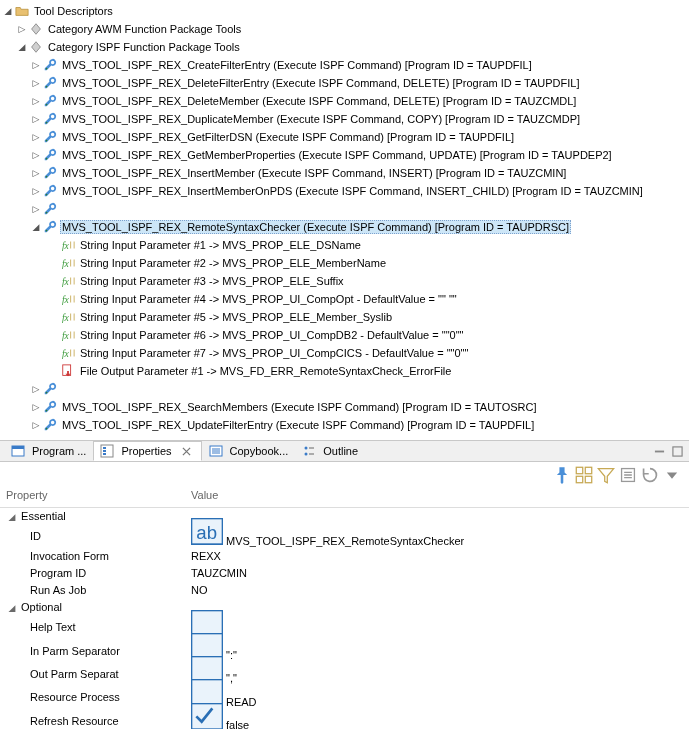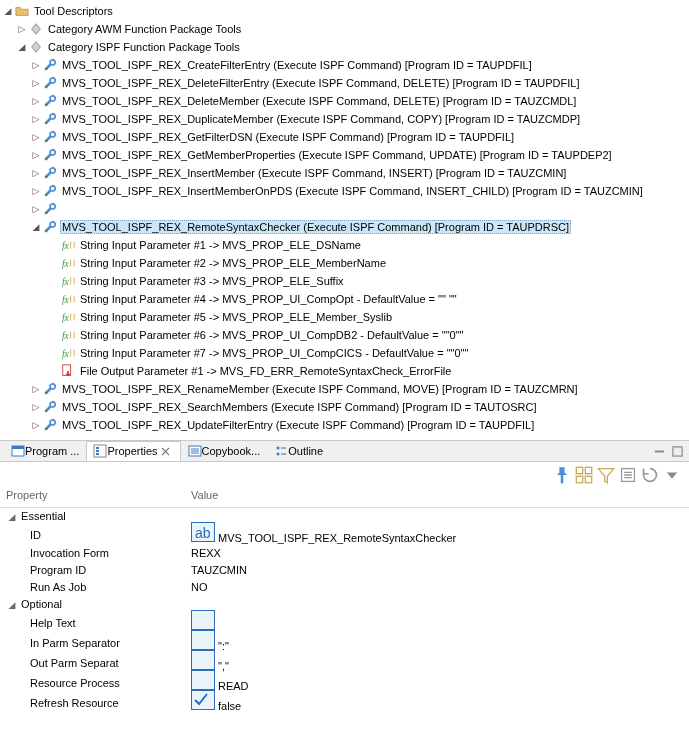--- a/index.html
+++ b/index.html
@@ -57,21 +57,21 @@
     background: #f0f0f0;
     height: 22px;
     padding-left: 4px;
   }
   .tab {
     display: flex;
     align-items: center;
     padding: 2px 6px;
     border: 1px solid transparent;
     height: 20px;
-    gap: 0;
+    gap: 7px;
     cursor: pointer;
   }
   .tab.active {
     background: #fff;
     border: 1px solid #c8c8c8;
     border-bottom: 1px solid #fff;
   }
   .tab-icon {
     width: 14px; height: 14px;
     display: inline-flex; align-items: center; justify-content: center;
@@ -112,21 +112,21 @@
     height: 17px;
     vertical-align: middle;
   }
   .prop-group td {
     padding-top: 2px;
   }
   .prop-group .tw { color:#6a6a6a; }
   .prop-name { width: 185px; }
   .prop-sub { padding-left: 30px !important; }
   .val-icon {
-    width: 24px; height: 12px;
+    width: 32px; height: 12px;
     display:inline-flex; align-items:center; justify-content:center;
     margin-right: 3px;
     color:#2a6fb5;
   }
 </style>
 </head>
 <body>
 
 <div class="tree">
 
@@ -371,21 +371,20 @@
   <div id="tools-after">
       <div class="row">
         <span class="indent" style="width:30px"></span>
         <span class="tw">▷</span>
         <span class="icon">
           <svg viewBox="0 0 16 16">
             <path fill="#4A8FD8" d="M11 1a4 4 0 0 0-3.7 5.5L2 11.8V14h2.2l5.3-5.3A4 4 0 1 0 11 1zm0 2a2 2 0 1 1 0 4 2 2 0 0 1 0-4z"></path>
             <circle cx="4" cy="12" r="1" fill="#2e7d32"></circle>
           </svg>
         </span>
-        <span class="label">MVS_TOOL_ISPF_REX_RenameMember (Execute ISPF Command, MOVE) [Program ID = TAUZCMRN]</span>
       </div>
       <div class="row">
         <span class="indent" style="width:30px"></span>
         <span class="tw">▷</span>
         <span class="icon">
           <svg viewBox="0 0 16 16">
             <path fill="#4A8FD8" d="M11 1a4 4 0 0 0-3.7 5.5L2 11.8V14h2.2l5.3-5.3A4 4 0 1 0 11 1zm0 2a2 2 0 1 1 0 4 2 2 0 0 1 0-4z"></path>
             <circle cx="4" cy="12" r="1" fill="#2e7d32"></circle>
           </svg>
         </span>

